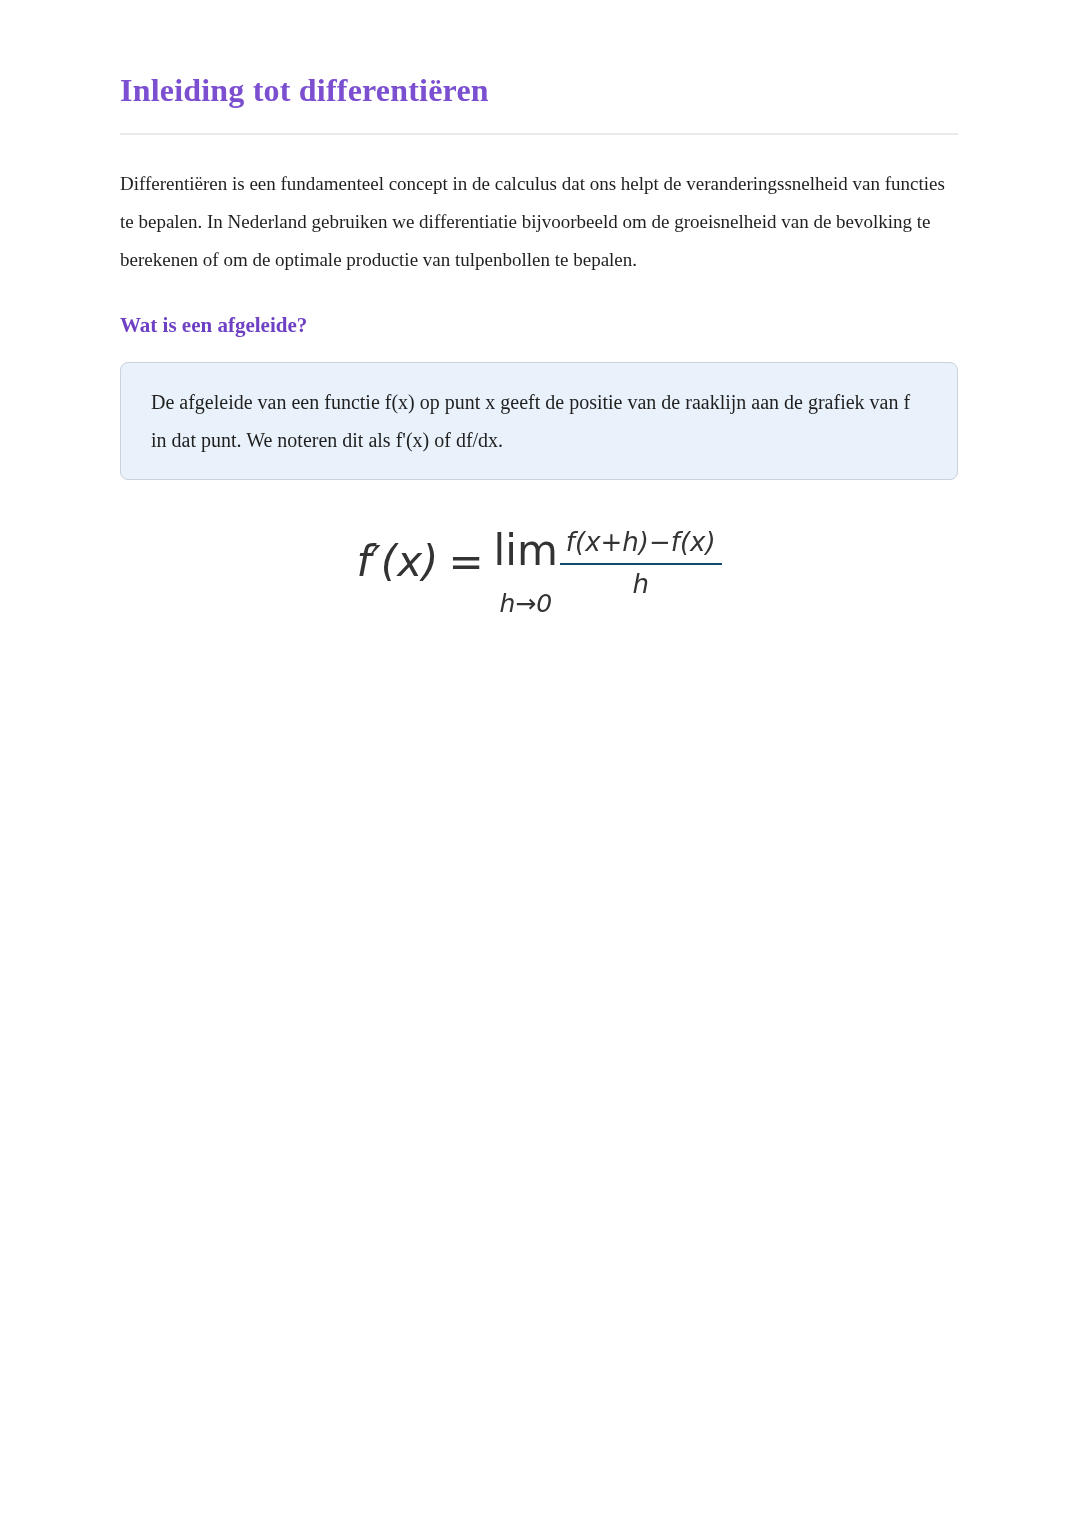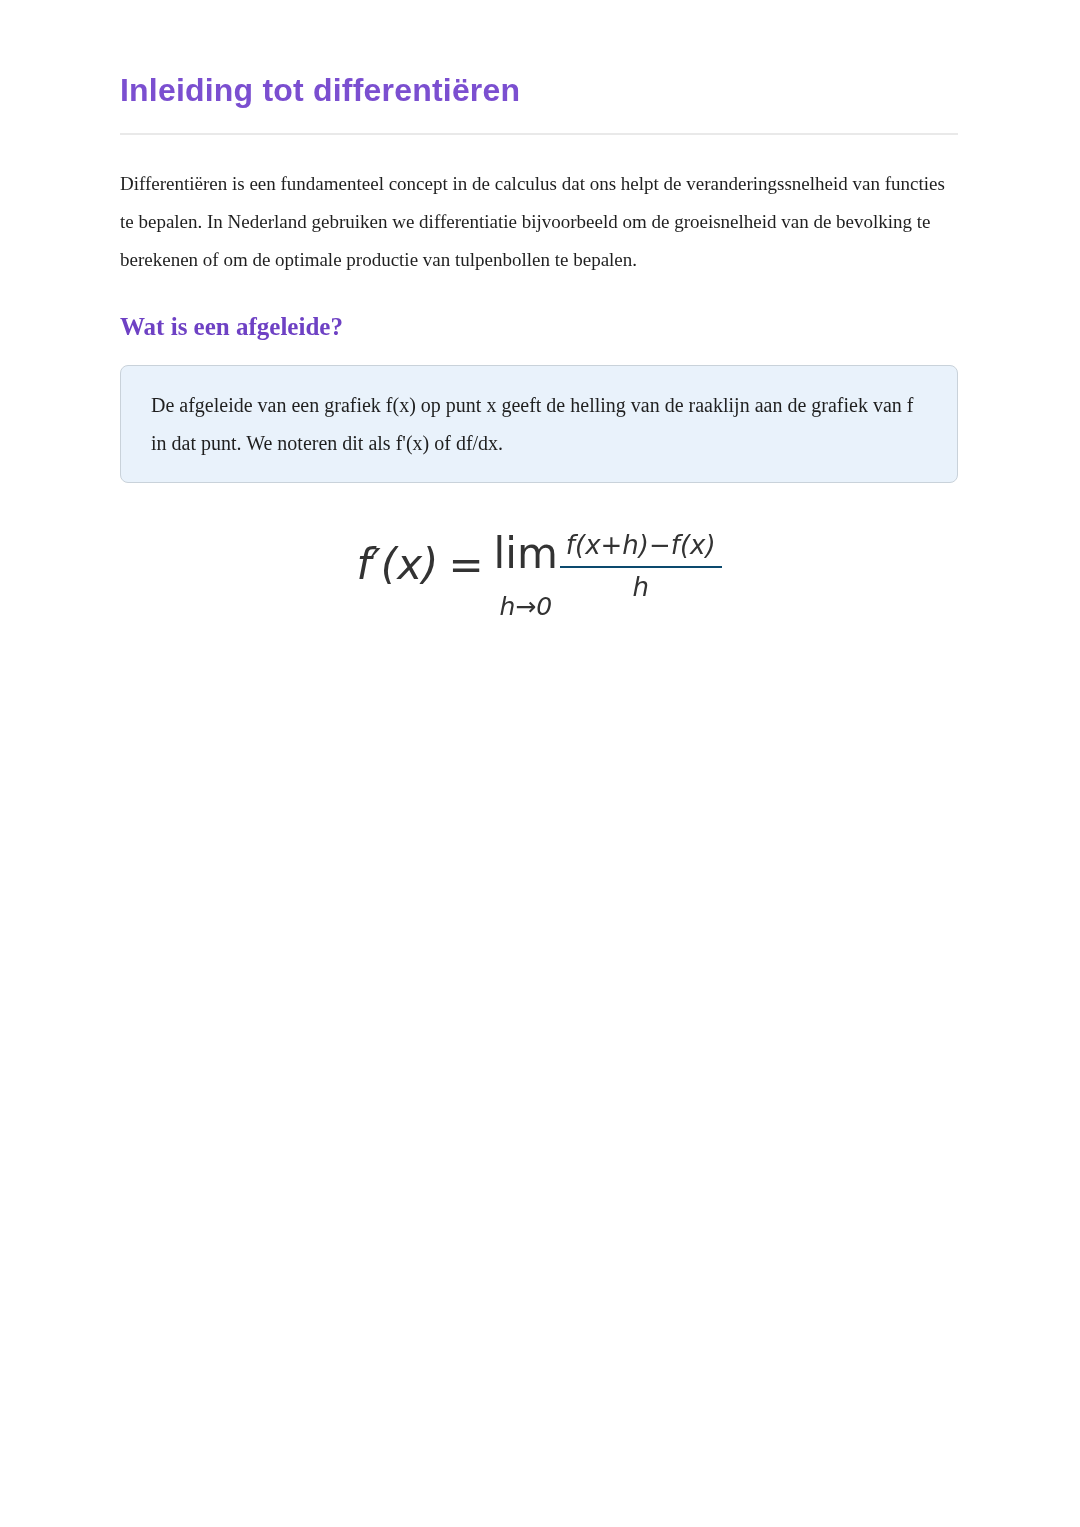--- a/index.html
+++ b/index.html
@@ -13,40 +13,40 @@
     font-family: "Liberation Serif", serif;
     color: #1f1f1f;
     overflow: hidden;
   }
   .content {
     box-sizing: border-box;
     width: 1080px;
     padding: 72px 122px 0 120px;
   }
   .page-title {
-    font-family: Liberation Sans, sans-serif;
+    font-family: Liberation Serif, serif;
     font-size: 32px;
     line-height: 1.15;
     font-weight: 700;
     color: #7b4fd0;
     margin: 0 0 24px 0;
     letter-spacing: 0.2px;
   }
   .rule {
     border: none;
     border-top: 2px solid #e9e9e9;
     margin: 0 0 30px 0;
   }
   .body-para {
     font-size: 19px;
     line-height: 38px;
     margin: 0 0 28px 0;
   }
   .sub-heading {
-    font-size: 25px;
+    font-size: 21px;
     font-weight: 700;
     color: #6e41c4;
     margin: 34px 0 24px 0;
   }
   .callout {
     background: #e9f2fb;
     border: 1px solid #c9d2da;
     border-radius: 8px;
     padding: 20px 30px;
     margin: 0 0 38px 0;
@@ -102,21 +102,21 @@
 
   <h1 class="page-title">Inleiding tot differentiëren</h1>
 
   <hr class="rule">
 
   <p class="body-para">Differentiëren is een fundamenteel concept in de calculus dat ons helpt de veranderingssnelheid van functies te bepalen. In Nederland gebruiken we differentiatie bijvoorbeeld om de groeisnelheid van de bevolking te berekenen of om de optimale productie van tulpenbollen te bepalen.</p>
 
   <h3 class="sub-heading">Wat is een afgeleide?</h3>
 
   <div class="callout">
-    <span>De afgeleide van een grafiek f(x) op punt x geeft de helling van de raaklijn aan de grafiek van f in dat punt. We noteren dit als f'(x) of df/dx.</span>
+    <span>De afgeleide van een functie f(x) op punt x geeft de positie van de raaklijn aan de grafiek van f in dat punt. We noteren dit als f'(x) of df/dx.</span>
   </div>
 
 
   <div class="formula-wrap">
     <div class="formula">
       <span class="lhs">f′(x)</span>
       <span class="eq">=</span>
       <span class="lim-block">
         <span class="lim">lim</span>
         <span class="lim-sub">h→0</span>

